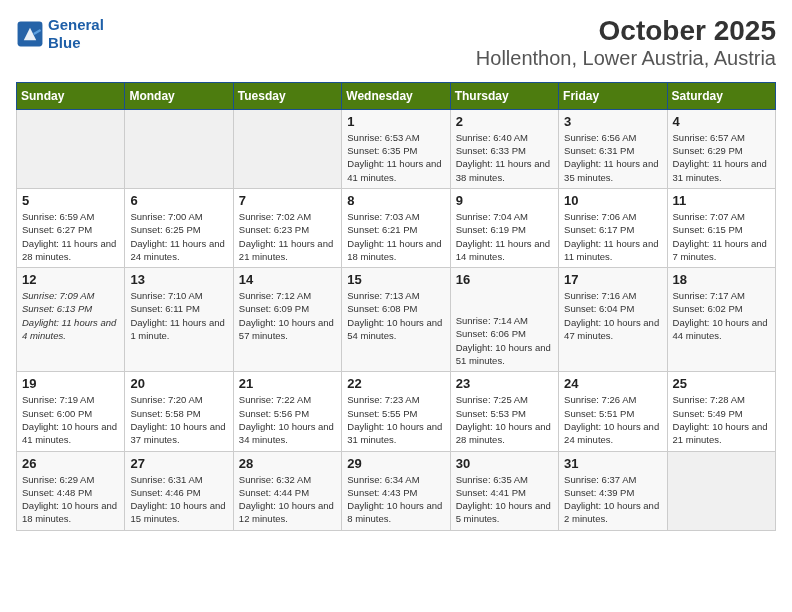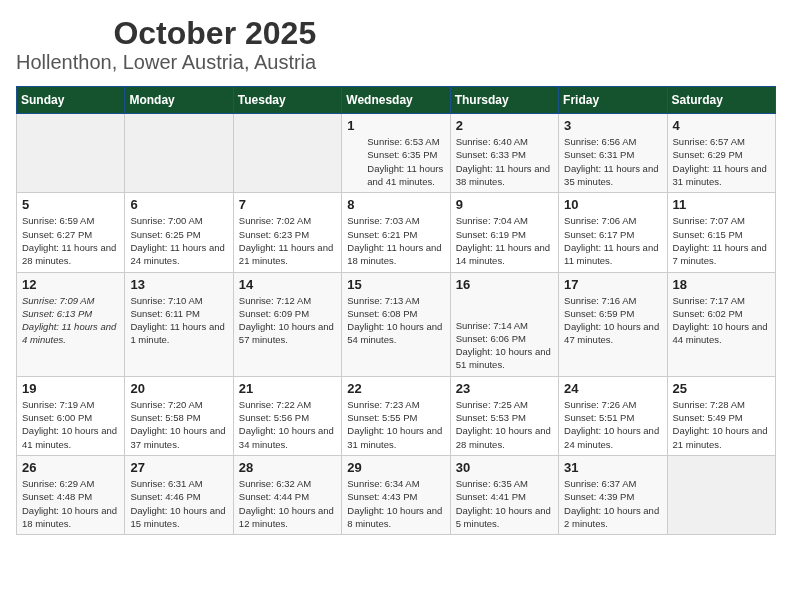--- a/index.html
+++ b/index.html
@@ -27,36 +27,36 @@
       color: #333;
       line-height: 1.2;
     }
     .logo-blue { color: #1e5fa8; }
     .logo-icon {
       width: 28px;
       height: 28px;
     }
     .title-block { text-align: right; }
     .month-title {
-      font-size: 32px;
+      font-size: 28px;
       font-weight: bold;
       color: #333;
       line-height: 1.1;
     }
     .location-title {
       font-size: 20px;
       color: #555;
     }
     table {
       width: 100%;
       border-collapse: collapse;
       font-size: 10px;
     }
     thead tr {
-      background-color: #14532d;
+      background-color: #4d7c0f;
       color: #fff;
     }
     thead th {
       padding: 6px 4px;
       text-align: left;
       font-size: 12px;
       font-weight: bold;
       border: 1px solid #1a4f8f;
     }
     tbody td {
@@ -80,20 +80,31 @@
       color: #333;
       font-size: 9.5px;
       line-height: 1.4;
     }
     .empty { background: #f0f0f0 !important; }
   </style>
 </head>
 <body>
 
 <div class="header">
+  <div class="logo">
+    <svg class="logo-icon" viewBox="0 0 36 36">
+      <rect x="2" y="2" width="32" height="32" rx="4" fill="#2563a8"></rect>
+      <polygon points="10,26 18,10 26,26" fill="white" opacity="0.9"></polygon>
+      <rect x="22" y="14" width="10" height="3" fill="#5ba0e0" transform="rotate(-30 27 15)"></rect>
+    </svg>
+    <div class="logo-text">
+      <div><span class="logo-blue">General</span></div>
+      <div><span class="logo-blue">Blue</span></div>
+    </div>
+  </div>
   <div class="title-block">
     <div class="month-title">October 2025</div>
     <div class="location-title">Hollenthon, Lower Austria, Austria</div>
   </div>
 </div>
 
 <table>
   <thead>
     <tr>
     <th>Sunday</th>
@@ -105,21 +116,21 @@
         <th>Saturday</th>
       </tr>
   </thead>
   <tbody id="calendar-body">
   <tr>
         <td class="empty"></td>
         <td class="empty"></td>
         <td class="empty"></td>
         <td>
           <div class="day-number">1</div>
-          <div class="day-info" style="white-space: pre-line; margin-left: 20px;">Sunrise: 6:53 AM
+          <div class="day-info" style="white-space: pre-line;">Sunrise: 6:53 AM
 Sunset: 6:35 PM
 Daylight: 11 hours and 41 minutes.</div>
         </td>
         <td>
           <div class="day-number">2</div>
           <div class="day-info" style="white-space: pre-line;">Sunrise: 6:40 AM
 Sunset: 6:33 PM
 Daylight: 11 hours and 38 minutes.</div>
         </td>
         <td>
@@ -206,21 +217,21 @@
         </td>
         <td>
           <div class="day-number">16</div>
           <div class="day-info" style="white-space: pre-line; margin-top: 27px;">Sunrise: 7:14 AM
 Sunset: 6:06 PM
 Daylight: 10 hours and 51 minutes.</div>
         </td>
         <td>
           <div class="day-number">17</div>
           <div class="day-info" style="white-space: pre-line;">Sunrise: 7:16 AM
-Sunset: 6:59 PM
+Sunset: 6:04 PM
 Daylight: 10 hours and 47 minutes.</div>
         </td>
         <td>
           <div class="day-number">18</div>
           <div class="day-info" style="white-space: pre-line;">Sunrise: 7:17 AM
 Sunset: 6:02 PM
 Daylight: 10 hours and 44 minutes.</div>
         </td>
       </tr>
       <tr>

